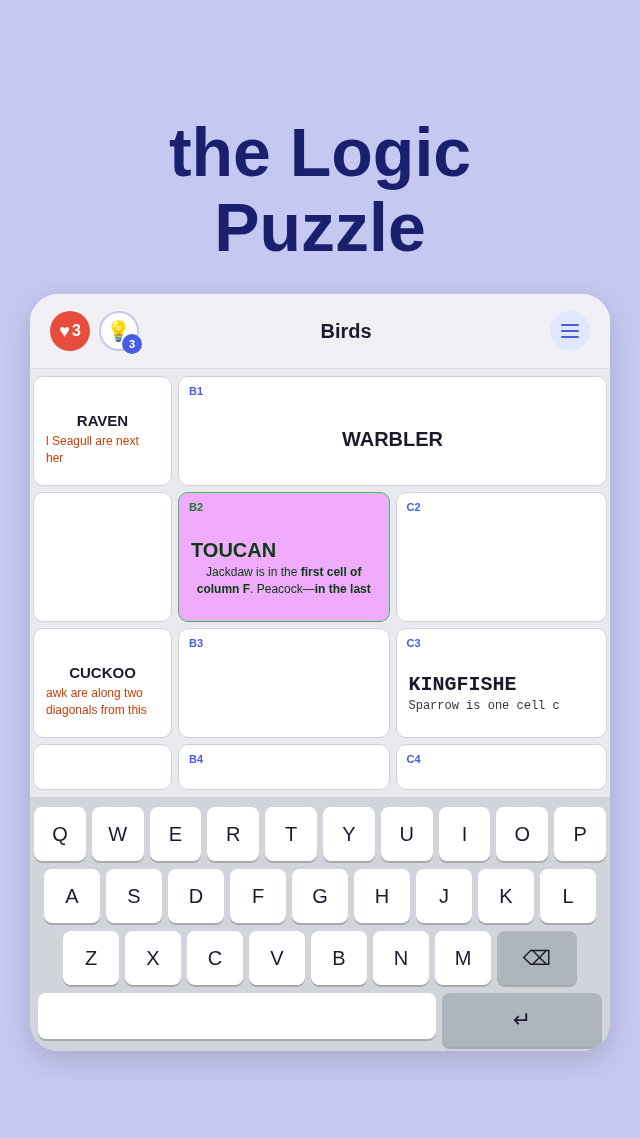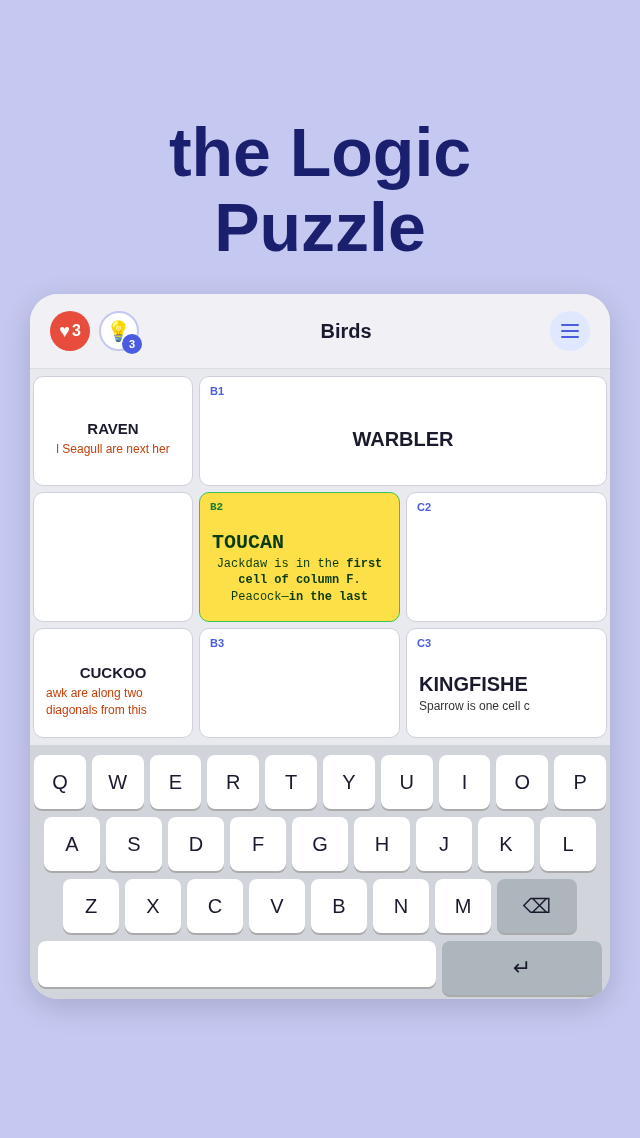--- a/index.html
+++ b/index.html
@@ -153,33 +153,32 @@
       margin-top: 2px;
       line-height: 1.4;
     }
 
     .cell-clue strong {
       font-weight: 800;
     }
 
     
     .left-cell {
-      width: 160px;
+      width: 139px;
       flex-shrink: 0;
     }
 
     .right-cell {
       flex: 1;
     }
 
     
     .cell-b2 {
-      background: #fde047;
+      background: #f0abfc;
       border-color: #3bc05a;
-      font-family: Liberation Mono, monospace;
     }
     .cell-b2 .cell-label {
       color: #1a7a30;
     }
     .cell-b2 .cell-bird-name {
       color: #0a3a10;
     }
     .cell-b2 .cell-clue {
       color: #0a3a10;
     }
@@ -340,27 +339,36 @@
           <div class="left-clue-name">CUCKOO</div>
           <div class="left-clue-text">awk are along two diagonals from this</div>
         </div>
       </div>
       <div class="grid-cell right-cell">
         <span class="cell-label">B3</span>
         <div class="cell-content"></div>
       </div>
       <div class="grid-cell right-cell cell-c3">
         <span class="cell-label" style="color:#4a5de0;">C3</span>
-        <div class="cell-content" style="align-items:flex-start; padding-top:22px;">
+        <div class="cell-content" style="align-items:flex-start; padding-top:22px;font-family:Liberation Mono, monospace;">
           <div class="cell-bird-name" style="text-align:left;">KINGFISHE</div>
           <div class="cell-clue">Sparrow is one cell c</div>
         </div>
       </div>
     </div>
 
+    <div class="grid-row row-4">
+      <div class="grid-cell left-cell" style="min-height:46px; height:46px;"></div>
+      <div class="grid-cell right-cell" style="min-height:46px; height:46px;">
+        <span class="cell-label">B4</span>
+      </div>
+      <div class="grid-cell right-cell" style="min-height:46px; height:46px;">
+        <span class="cell-label">C4</span>
+      </div>
+    </div>
 
   </div>
 
   <div class="keyboard">
 
     <div class="key-row">
       <div class="key">Q</div>
       <div class="key">W</div>
       <div class="key">E</div>
       <div class="key">R</div>

